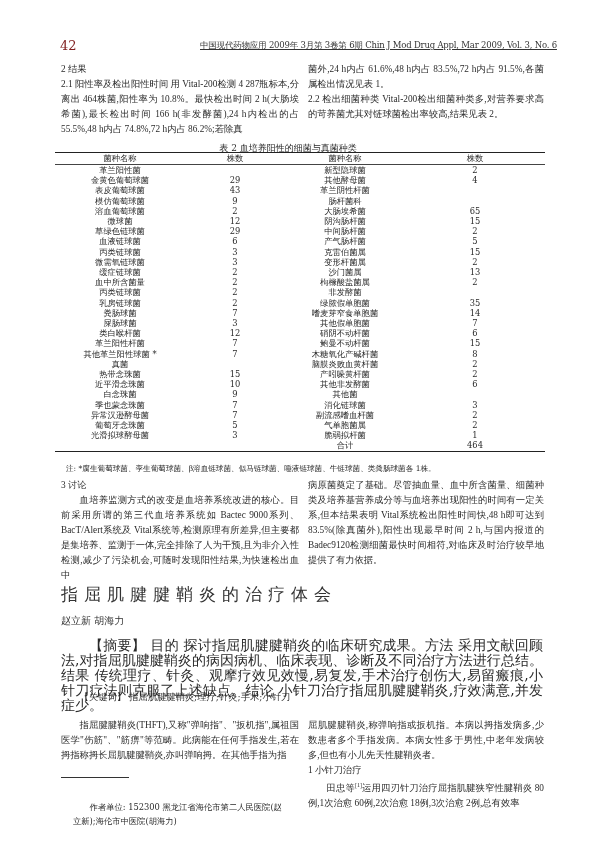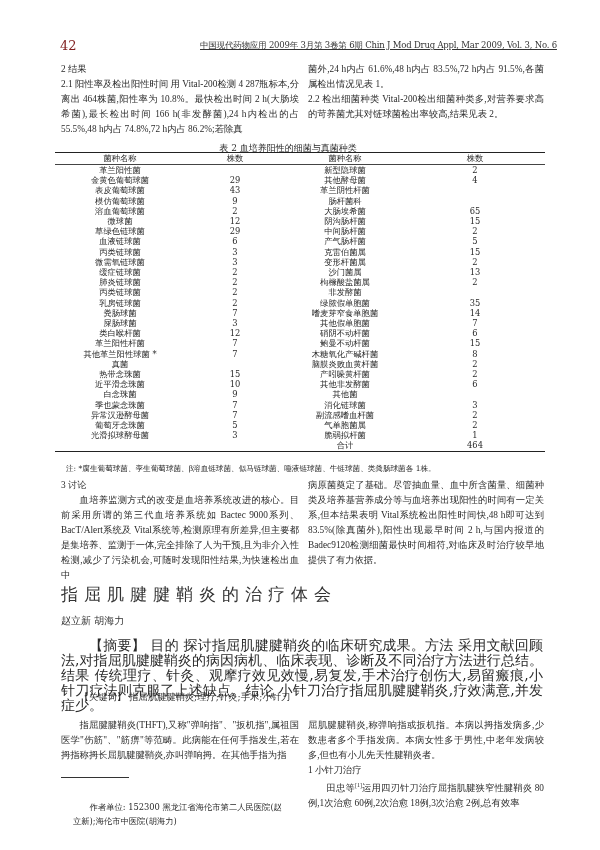--- a/index.html
+++ b/index.html
@@ -123,21 +123,21 @@
         <td>变形杆菌属</td>
         <td>2</td>
       </tr>
       <tr>
         <td>缓症链球菌</td>
         <td>2</td>
         <td>沙门菌属</td>
         <td>13</td>
       </tr>
       <tr>
-        <td>肺炎链球菌</td>
+        <td>血中所含菌量</td>
         <td>2</td>
         <td>枸橼酸盐菌属</td>
         <td>2</td>
       </tr>
       <tr>
         <td>丙类链球菌</td>
         <td>2</td>
         <td>非发酵菌</td>
         <td></td>
       </tr>

